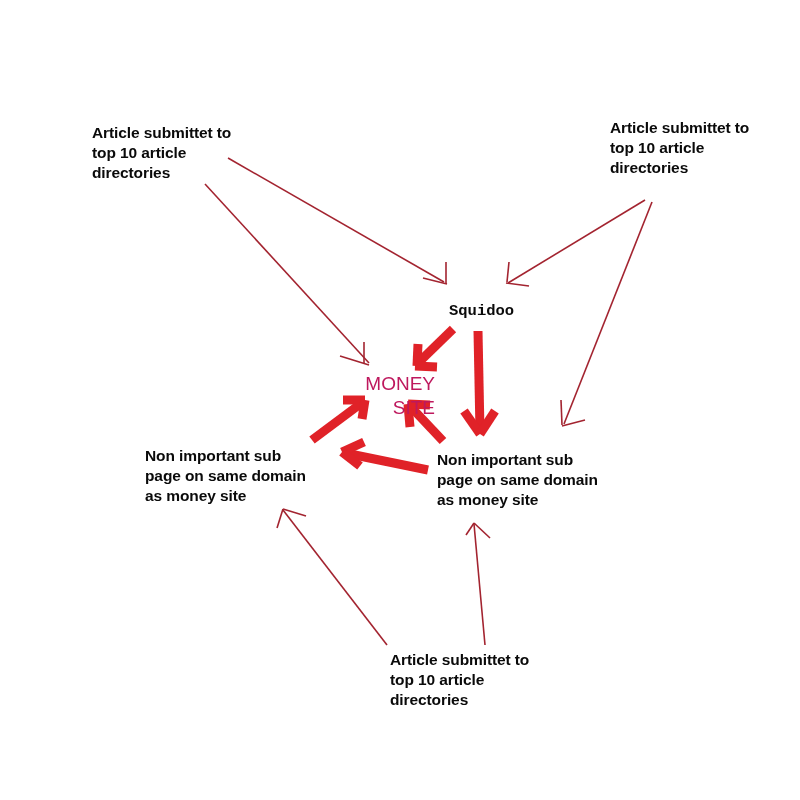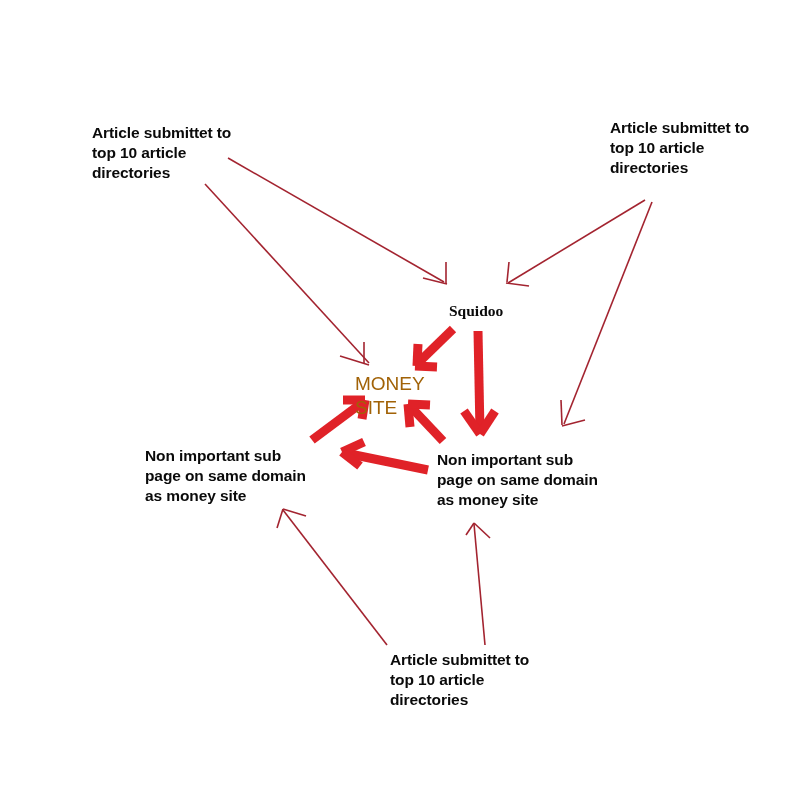--- a/index.html
+++ b/index.html
@@ -31,35 +31,35 @@
     font-family: "Liberation Sans", sans-serif;
     font-weight: bold;
     font-size: 15.5px;
     line-height: 20px;
     color: #0a0a0a;
     white-space: pre-line;
     letter-spacing: -0.1px;
   }
   .node-label {
     position: absolute;
-    font-family: Liberation Serif, serif;
+    font-family: Liberation Mono, monospace;
     font-weight: bold;
     font-size: 15.5px;
     line-height: 20px;
     color: #0a0a0a;
     white-space: nowrap;
   }
   .money-site {
     position: absolute;
     font-family: "Liberation Sans", sans-serif;
     font-weight: normal;
     font-size: 19px;
     line-height: 24px;
-    color: #a16207;
-    text-align: left;
+    color: #be185d;
+    text-align: right;
     white-space: pre-line;
   }
 </style>
 </head>
 <body>
 
 <div id="canvas">
 
   <svg id="arrow-layer" viewBox="0 0 800 800">
 

